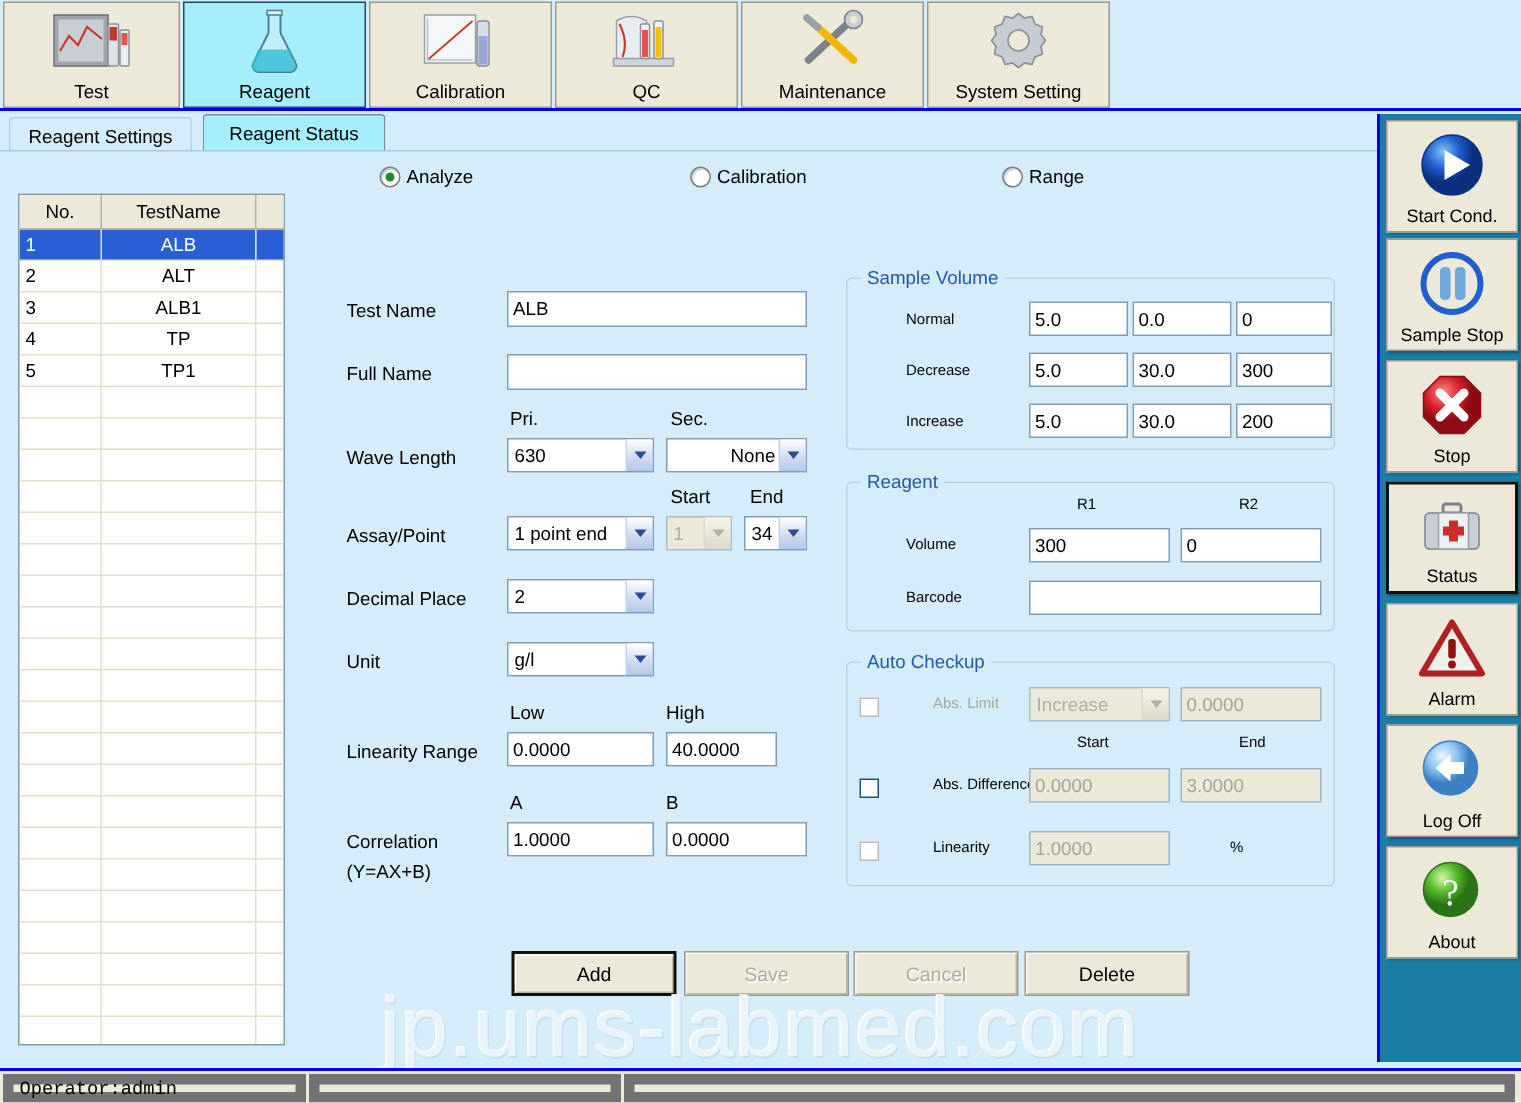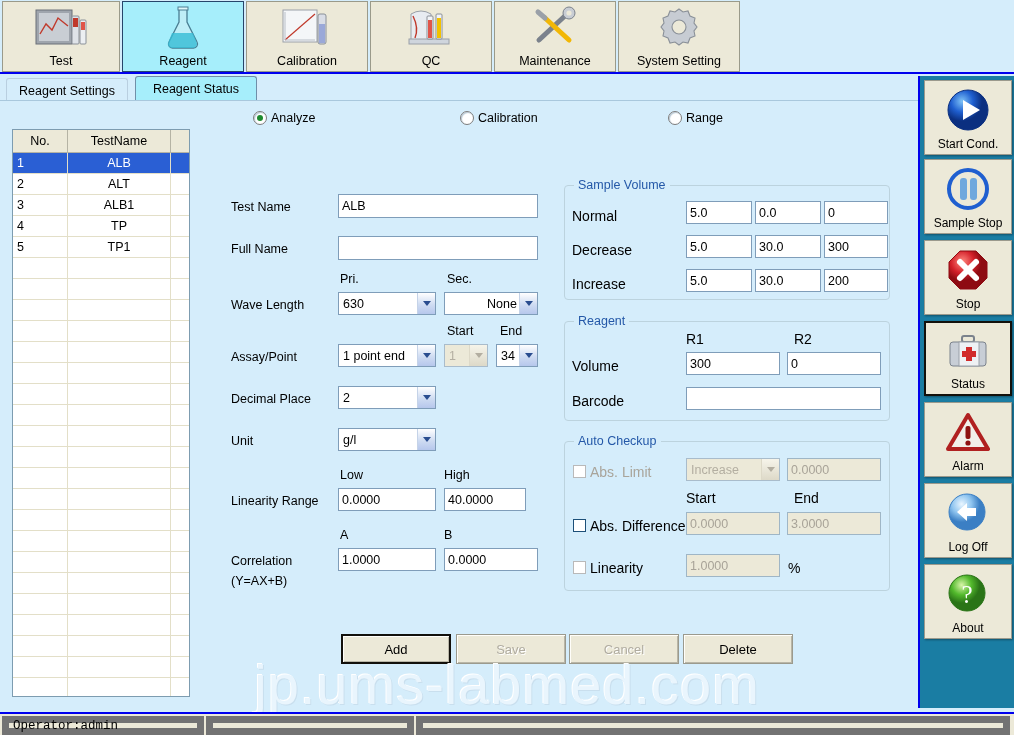--- a/index.html
+++ b/index.html
@@ -114,21 +114,21 @@
   .combo.dis{background:#ece9d8;color:#b3aea1;border:1px solid #a9bccb;}
   .combo.dis .carrow{background:linear-gradient(#f6f4ea,#ddd9c8);border-left:1px solid #ddd9c8;}
   .combo.dis .carrow i{border-top-color:#b3aea1;}
 
   
   .gbox{position:absolute;border:1px solid #bcd3de;border-radius:4px;box-sizing:border-box;}
   .gtitle{
     position:absolute;top:-8px;left:9px;padding:0 4px;background:#d5edfb;
     color:#2458a8;font-size:12.5px;
   }
-  .glabel{position:absolute;font-size:14px;}
+  .glabel{position:absolute;font-size:10px;margin-left:32px;}
 
   
   .cbx{position:absolute;width:13px;height:13px;background:#fff;border:1px solid #1c4f78;box-sizing:border-box;cursor:pointer;}
   .cbx.dis{background:#fff;border:1px solid #b9b9b9;}
 
   
   .btn{
     position:absolute;height:30px;background:#ece9d8;
     border:1px solid #9b9a8d;box-sizing:border-box;
     display:flex;align-items:center;justify-content:center;
@@ -497,21 +497,21 @@
     <span class="ctext">g/l</span>
     <span class="carrow">
         <i></i>
       </span>
   </div>
 
   <span class="subhdr" style="left:340px;top:367px;">Low</span>
   <span class="subhdr" style="left:444px;top:367px;">High</span>
   <span class="flabel" style="left:231px;top:393px;">Linearity Range</span>
   <input class="tbox" style="left: 338px; top: 387px; width: 98px; height: 23px;" value="0.0000">
-  <input class="tbox" style="left: 444px; top: 387px; width: 82px; height: 23px;" value="40.0000">
+  <input class="tbox" style="left: 444px; top: 387px; width: 74px; height: 23px;" value="40.0000">
 
   <span class="subhdr" style="left:340px;top:427px;">A</span>
   <span class="subhdr" style="left:444px;top:427px;">B</span>
   <span class="flabel" style="left:231px;top:453px;">Correlation</span>
   <span class="flabel" style="left:231px;top:473px;">(Y=AX+B)</span>
   <input class="tbox" style="left: 338px; top: 447px; width: 98px; height: 23px;" value="1.0000">
   <input class="tbox" style="left: 444px; top: 447px; width: 94px; height: 23px;" value="0.0000">
 
   <div class="gbox" style="left:564px;top:84px;width:326px;height:115px;">
     <span class="gtitle">Sample Volume</span>

